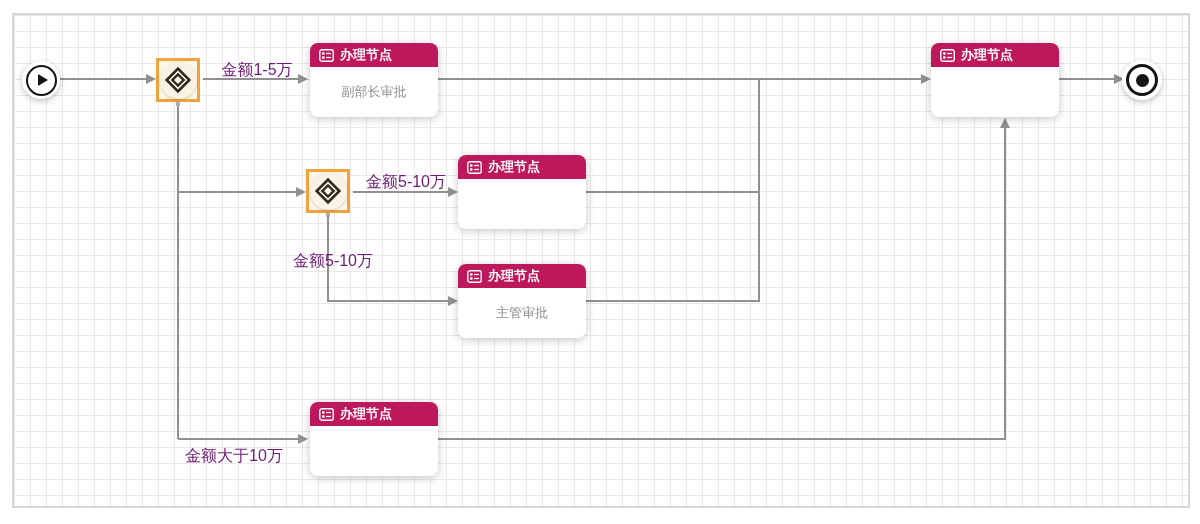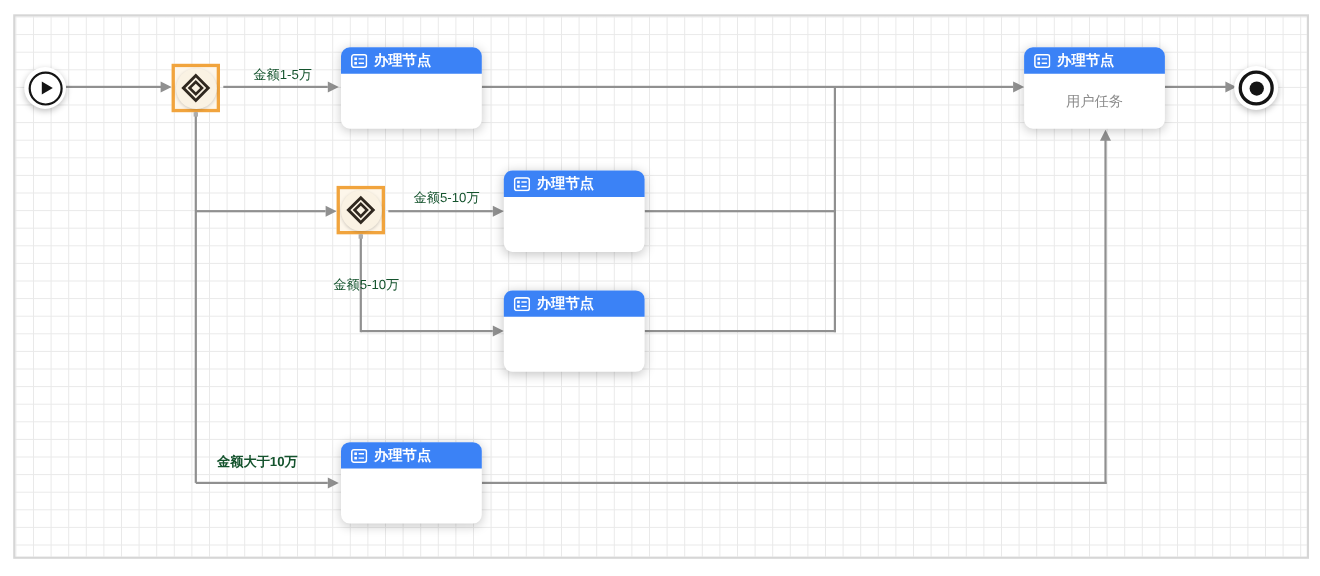--- a/index.html
+++ b/index.html
@@ -12,21 +12,21 @@
          background-size:16px 16px;}
   .layer{position:absolute;left:0;top:0;width:1200px;height:524px;}
 
   
   .hl{position:absolute;height:2px;background:#909090;}
   .vl{position:absolute;width:2px;background:#909090;}
   .arr-r{position:absolute;width:0;height:0;border-top:5px solid transparent;
          border-bottom:5px solid transparent;border-left:10px solid #909090;}
   .arr-u{position:absolute;width:0;height:0;border-left:5px solid transparent;
          border-right:5px solid transparent;border-bottom:10px solid #909090;}
-  .edge-label{position:absolute;font-size:12px;color:#14532d;white-space:nowrap;
+  .edge-label{position:absolute;font-size:16px;color:#701a75;white-space:nowrap;
               transform:translateX(-50%);}
 
   
   .event{position:absolute;border-radius:50%;background:#fff;
          box-shadow:0 2px 6px rgba(0,0,0,.25);display:flex;align-items:center;justify-content:center;}
   .event-ring{border-radius:50%;display:flex;align-items:center;justify-content:center;}
   .start .event-ring{width:27px;height:27px;border:2.5px solid #141414;}
   .play-tri{width:0;height:0;border-top:6px solid transparent;border-bottom:6px solid transparent;
             border-left:10px solid #141414;margin-left:3px;}
   .end .event-ring{width:26px;height:26px;border:3px solid #141414;}
@@ -35,21 +35,21 @@
   
   .gateway{position:absolute;width:44px;height:44px;box-sizing:border-box;border:3px solid #f1a43d;
            background:#fdf6ea;display:flex;align-items:center;justify-content:center;}
   .gw-circle{width:37px;height:37px;border-radius:50%;background:#faf2e3;
              box-shadow:0 1px 3px rgba(0,0,0,.18);display:flex;align-items:center;justify-content:center;}
   .port{position:absolute;width:4px;height:4px;background:#adadad;}
 
   
   .task{position:absolute;width:128px;height:74px;background:#fff;border-radius:8px;
         box-shadow:0 2px 10px rgba(0,0,0,.22);}
-  .task-header{height:24px;background:#3b82f6;border-radius:8px 8px 0 0;display:flex;
+  .task-header{height:24px;background:#be185d;border-radius:8px 8px 0 0;display:flex;
                align-items:center;gap:6px;padding:0 9px;color:#fff;font-size:13px;font-weight:bold;}
   .task-body{height:50px;display:flex;align-items:center;justify-content:center;
              color:#8c8c8c;font-size:13px;}
 </style>
 </head>
 <body>
 
 <div class="stage">
   <div class="board"></div>
 
@@ -78,21 +78,21 @@
     <div class="arr-r" style="left:448px;top:187px;"></div>
     <div class="edge-label" style="left:406px;top:172px;">金额5-10万</div>
 
     <div class="vl" style="left:327px;top:213px;height:89px;"></div>
     <div class="hl" style="left:328px;top:300px;width:120px;"></div>
     <div class="arr-r" style="left:448px;top:296px;"></div>
     <div class="edge-label" style="left:333px;top:251px;">金额5-10万</div>
 
     <div class="hl" style="left:178px;top:438px;width:120px;"></div>
     <div class="arr-r" style="left:298px;top:434px;"></div>
-    <div class="edge-label" style="left:234px;top:412px;font-weight:bold;">金额大于10万</div>
+    <div class="edge-label" style="left:234px;top:446px;">金额大于10万</div>
 
     <div class="hl" style="left:438px;top:438px;width:568px;"></div>
     <div class="vl" style="left:1004px;top:127px;height:313px;"></div>
     <div class="arr-u" style="left:1000px;top:118px;"></div>
 
     <div class="hl" style="left:1059px;top:78px;width:57px;"></div>
     <div class="arr-r" style="left:1114px;top:74px;"></div>
 
     <div class="event start" style="left:22px;top:61px;width:38px;height:38px;">
       <div class="event-ring">
@@ -129,20 +129,21 @@
       <div class="task-header">
         <svg width="15" height="13" viewBox="0 0 15 13">
           <rect x="0.8" y="0.8" width="13.4" height="11.4" rx="2" fill="none" stroke="#fff" stroke-width="1.4"></rect>
           <rect x="3.1" y="3.3" width="2.4" height="2.4" fill="#fff"></rect>
             <rect x="3.1" y="7.3" width="2.4" height="2.4" fill="#fff"></rect>
           <line x1="7" y1="4.5" x2="11.9" y2="4.5" stroke="#fff" stroke-width="1.3"></line>
           <line x1="7" y1="8.5" x2="11.9" y2="8.5" stroke="#fff" stroke-width="1.3"></line>
         </svg>
         <span>办理节点</span>
       </div>
+      <div class="task-body">副部长审批</div>
     </div>
 
     <div class="task" style="left:458px;top:155px;">
       <div class="task-header">
         <svg width="15" height="13" viewBox="0 0 15 13">
           <rect x="0.8" y="0.8" width="13.4" height="11.4" rx="2" fill="none" stroke="#fff" stroke-width="1.4"></rect>
           <rect x="3.1" y="3.3" width="2.4" height="2.4" fill="#fff"></rect>
             <rect x="3.1" y="7.3" width="2.4" height="2.4" fill="#fff"></rect>
           <line x1="7" y1="4.5" x2="11.9" y2="4.5" stroke="#fff" stroke-width="1.3"></line>
           <line x1="7" y1="8.5" x2="11.9" y2="8.5" stroke="#fff" stroke-width="1.3"></line>
@@ -155,20 +156,21 @@
       <div class="task-header">
         <svg width="15" height="13" viewBox="0 0 15 13">
           <rect x="0.8" y="0.8" width="13.4" height="11.4" rx="2" fill="none" stroke="#fff" stroke-width="1.4"></rect>
           <rect x="3.1" y="3.3" width="2.4" height="2.4" fill="#fff"></rect>
             <rect x="3.1" y="7.3" width="2.4" height="2.4" fill="#fff"></rect>
           <line x1="7" y1="4.5" x2="11.9" y2="4.5" stroke="#fff" stroke-width="1.3"></line>
           <line x1="7" y1="8.5" x2="11.9" y2="8.5" stroke="#fff" stroke-width="1.3"></line>
         </svg>
         <span>办理节点</span>
       </div>
+      <div class="task-body">主管审批</div>
     </div>
 
     <div class="task" style="left:310px;top:402px;">
       <div class="task-header">
         <svg width="15" height="13" viewBox="0 0 15 13">
           <rect x="0.8" y="0.8" width="13.4" height="11.4" rx="2" fill="none" stroke="#fff" stroke-width="1.4"></rect>
           <rect x="3.1" y="3.3" width="2.4" height="2.4" fill="#fff"></rect>
             <rect x="3.1" y="7.3" width="2.4" height="2.4" fill="#fff"></rect>
           <line x1="7" y1="4.5" x2="11.9" y2="4.5" stroke="#fff" stroke-width="1.3"></line>
           <line x1="7" y1="8.5" x2="11.9" y2="8.5" stroke="#fff" stroke-width="1.3"></line>
@@ -181,16 +183,15 @@
       <div class="task-header">
         <svg width="15" height="13" viewBox="0 0 15 13">
           <rect x="0.8" y="0.8" width="13.4" height="11.4" rx="2" fill="none" stroke="#fff" stroke-width="1.4"></rect>
           <rect x="3.1" y="3.3" width="2.4" height="2.4" fill="#fff"></rect>
             <rect x="3.1" y="7.3" width="2.4" height="2.4" fill="#fff"></rect>
           <line x1="7" y1="4.5" x2="11.9" y2="4.5" stroke="#fff" stroke-width="1.3"></line>
           <line x1="7" y1="8.5" x2="11.9" y2="8.5" stroke="#fff" stroke-width="1.3"></line>
         </svg>
         <span>办理节点</span>
       </div>
-      <div class="task-body">用户任务</div>
     </div>
   </div>
 </div>
 
 </body></html>

